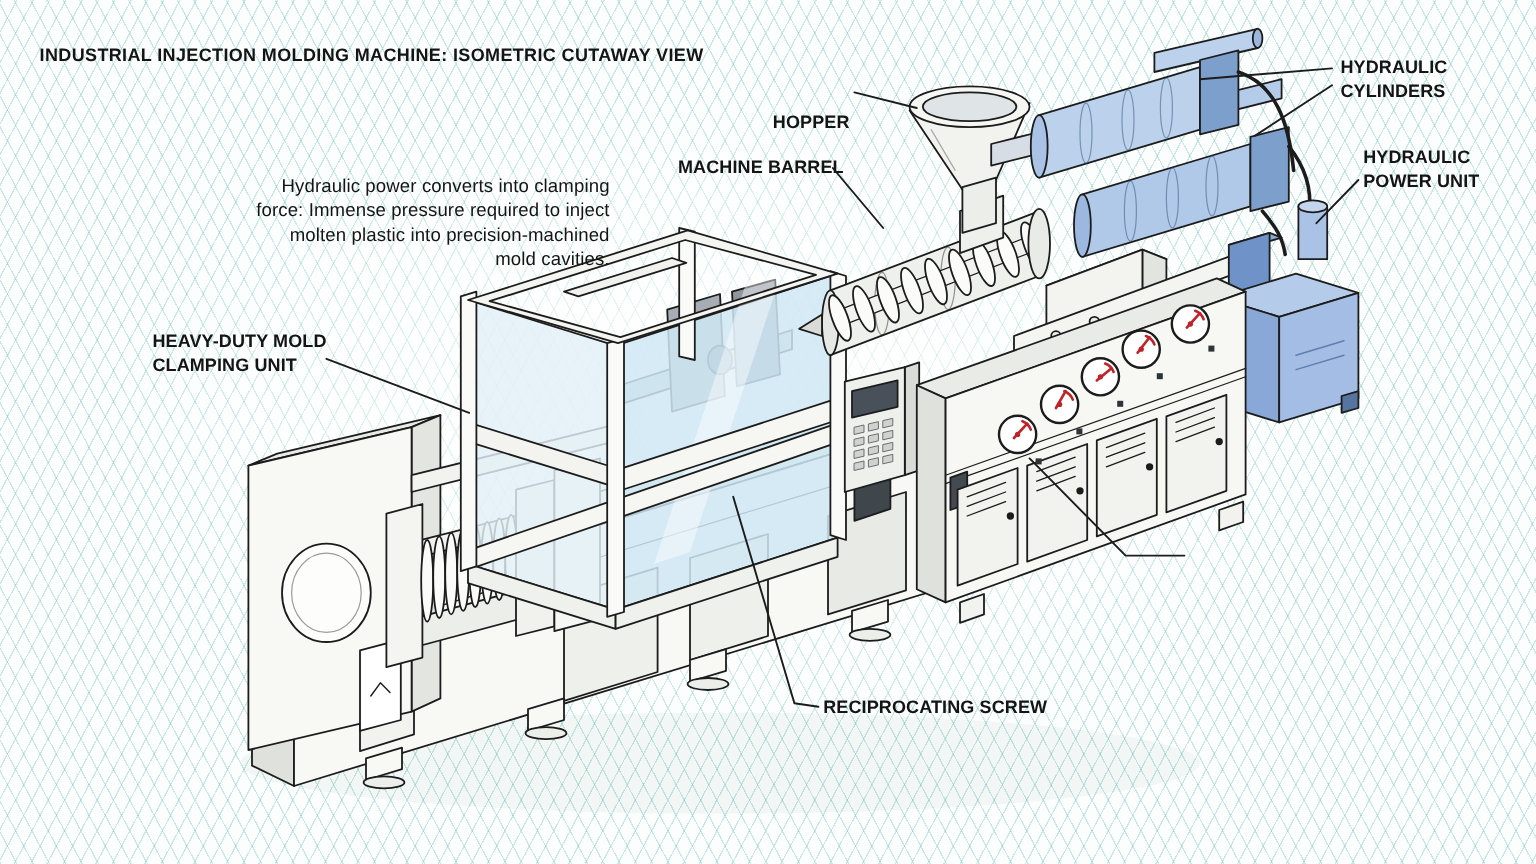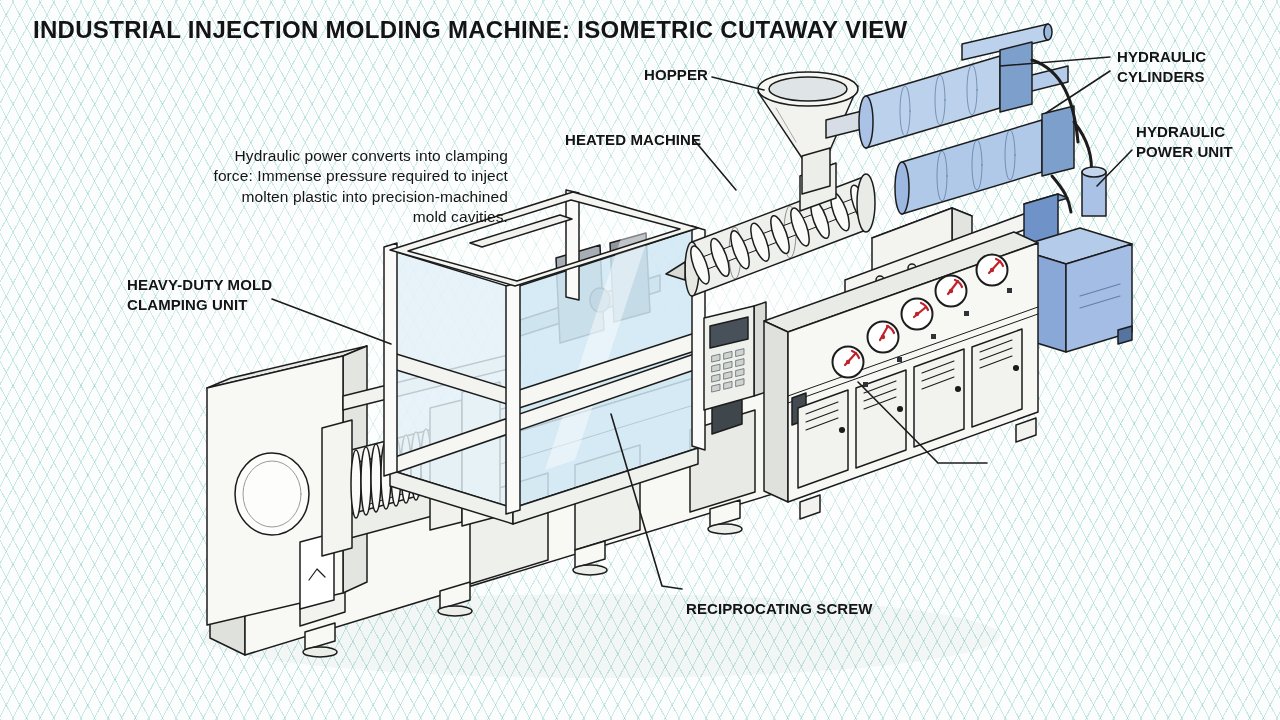--- a/index.html
+++ b/index.html
@@ -10,30 +10,30 @@
     background-image:
       repeating-linear-gradient(62deg, rgba(70,175,165,0.28) 0 1px, transparent 1px 12px),
       repeating-linear-gradient(118deg, rgba(70,175,165,0.28) 0 1px, transparent 1px 12px);
   }
   .canvas::before{
     content:"";position:absolute;inset:0;z-index:0;pointer-events:none;
     background:radial-gradient(ellipse 52% 48% at 47% 48%, rgba(255,255,255,0.9), rgba(255,255,255,0) 78%);
   }
   .scene{position:absolute;left:0;top:0;z-index:1;}
   .page-title{
-    position:absolute;left:33px;top:0;z-index:2;
-    font-weight:bold;font-size:24px;letter-spacing:.3px;color:#141414;
+    position:absolute;left:33px;top:28px;z-index:2;
+    font-weight:bold;font-size:15px;letter-spacing:.3px;color:#141414;
   }
   .label{
     position:absolute;z-index:2;color:#141414;
     font-weight:bold;font-size:15px;line-height:1.3;letter-spacing:.1px;
     white-space:pre-line;
   }
   .label.regular{font-weight:normal;font-size:15.5px;line-height:1.32;text-align:right;}
-  .ta-right{text-align:right;}
+  .ta-right{text-align:right;margin-top:28px;}
 </style>
 </head>
 <body>
 
 <div class="canvas">
 
 <svg class="scene" width="1280" height="720" viewBox="0 0 1280 720">
   <g stroke="#1c1c1c" stroke-width="1.5" stroke-linejoin="round" stroke-linecap="round" fill="#f8f8f5">
 
     <ellipse cx="600" cy="636" rx="400" ry="42" fill="rgba(60,90,85,0.05)" stroke="none"></ellipse>
@@ -288,32 +288,32 @@
       <path d="M682,589 L662,586 L611,414"></path>
       <path d="M987,463 L938,463 L858,382"></path>
     </g>
   </g>
 </svg>
 
   <h1 class="page-title">INDUSTRIAL INJECTION MOLDING MACHINE: ISOMETRIC CUTAWAY VIEW</h1>
 
   <div class="label ta-right" style="left:600px;top:65px;width:108px;">HOPPER</div>
 
-  <div class="label" style="left:565px;top:130px;">HEATED MACHINE</div>
+  <div class="label" style="left:565px;top:130px;">MACHINE BARREL</div>
 
   <div class="label" style="left:1117px;top:47px;">HYDRAULIC
 CYLINDERS</div>
 
   <div class="label" style="left:1136px;top:122px;">HYDRAULIC
 POWER UNIT</div>
 
   <div class="label regular" style="left:168px;top:146px;width:340px;">Hydraulic power converts into clamping
 force: Immense pressure required to inject
 molten plastic into precision-machined
 mold cavities.</div>
 
   <div class="label" style="left:127px;top:275px;">HEAVY-DUTY MOLD
 CLAMPING UNIT</div>
 
-  <div class="label" style="left:686px;top:580px;margin-top:19px;">RECIPROCATING SCREW</div>
+  <div class="label" style="left:686px;top:580px;">RECIPROCATING SCREW</div>
 
 
 </div>
 
 </body></html>

